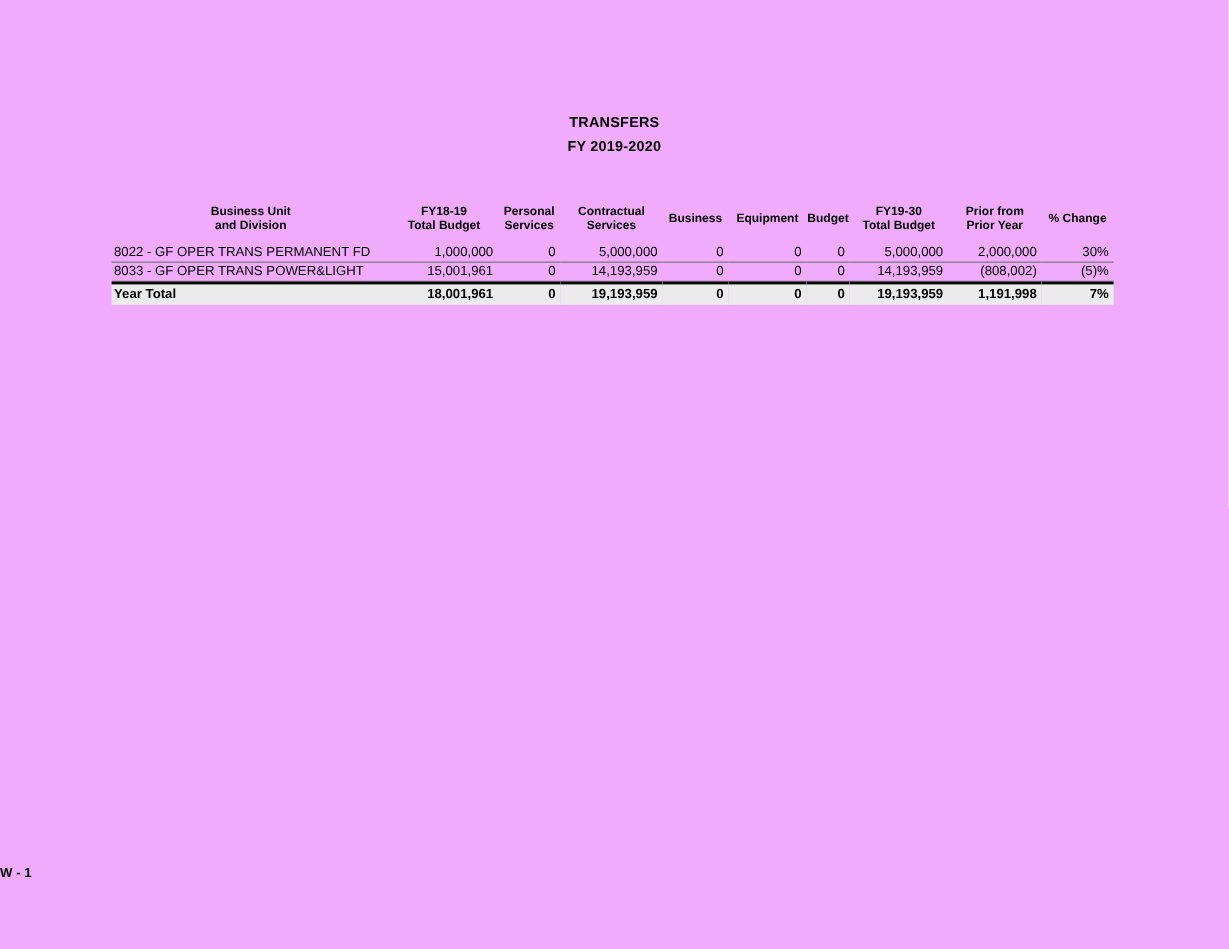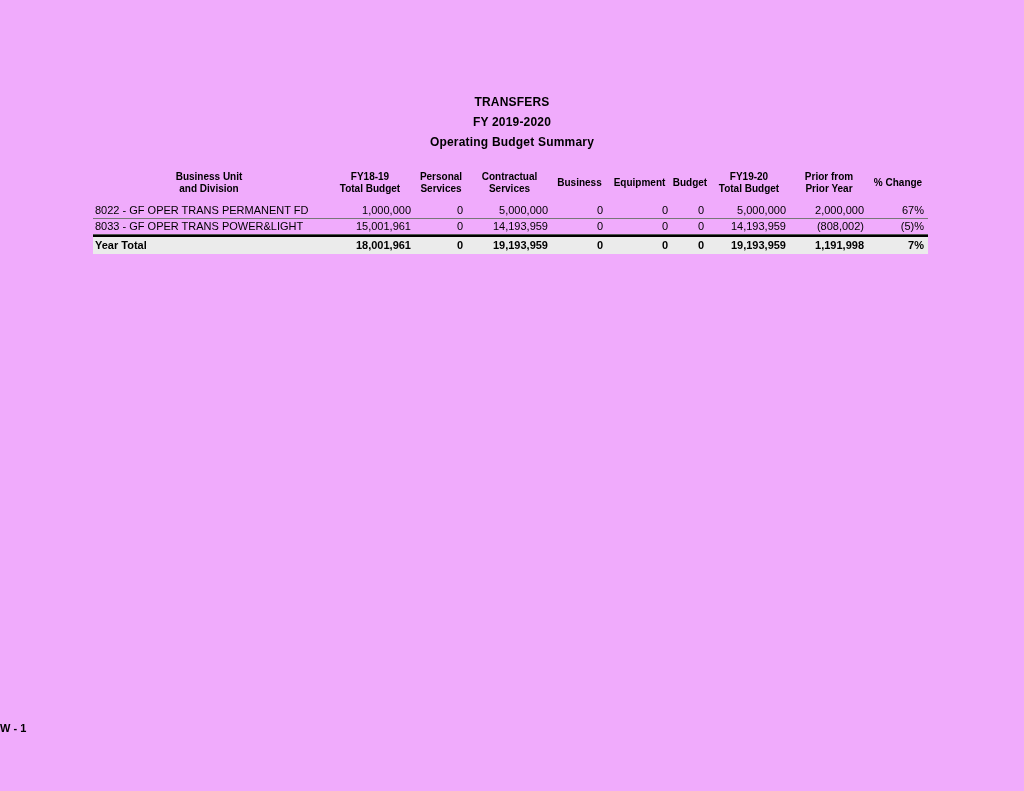--- a/index.html
+++ b/index.html
@@ -84,21 +84,20 @@
   }
 </style>
 </head>
 <body>
 
 <div class="page" style="--total-bg: #ebebeb;">
 
   <div class="title-block">
     <div class="title-line">TRANSFERS</div>
     <div class="title-line">FY 2019-2020</div>
-    <div class="title-line">Operating Budget Summary</div>
   </div>
 
   <div class="tbl-wrap">
     <table class="budget">
       <colgroup>
         <col style="width:232px">
         <col style="width:90px">
         <col style="width:52px">
         <col style="width:85px">
         <col style="width:55px">
@@ -129,21 +128,21 @@
             <th>
               <div>Business</div>
             </th>
             <th>
               <div>Equipment</div>
             </th>
             <th>
               <div>Budget</div>
             </th>
             <th>
-              <div>FY19-20</div>
+              <div>FY19-30</div>
               <div>Total Budget</div>
             </th>
             <th>
               <div>Prior from</div>
               <div>Prior Year</div>
             </th>
             <th>
               <div>% Change</div>
             </th>
           </tr>
@@ -152,21 +151,21 @@
           <tr class="data-row-0">
             <td>8022 - GF OPER TRANS PERMANENT FD</td>
             <td>1,000,000</td>
             <td>0</td>
             <td>5,000,000</td>
             <td>0</td>
             <td>0</td>
             <td>0</td>
             <td>5,000,000</td>
             <td>2,000,000</td>
-            <td>67%</td>
+            <td>30%</td>
           </tr>
           <tr class="data-row-1">
             <td>8033 - GF OPER TRANS POWER&amp;LIGHT</td>
             <td>15,001,961</td>
             <td>0</td>
             <td>14,193,959</td>
             <td>0</td>
             <td>0</td>
             <td>0</td>
             <td>14,193,959</td>

